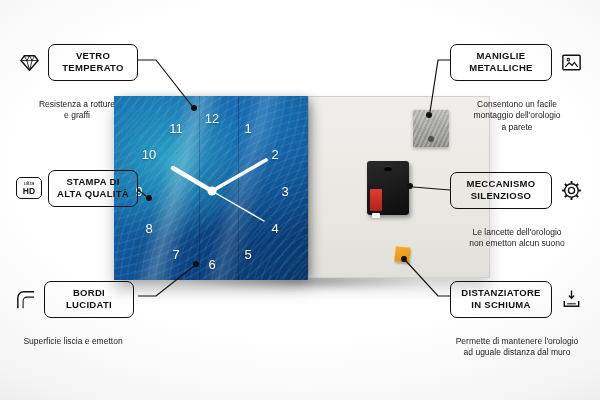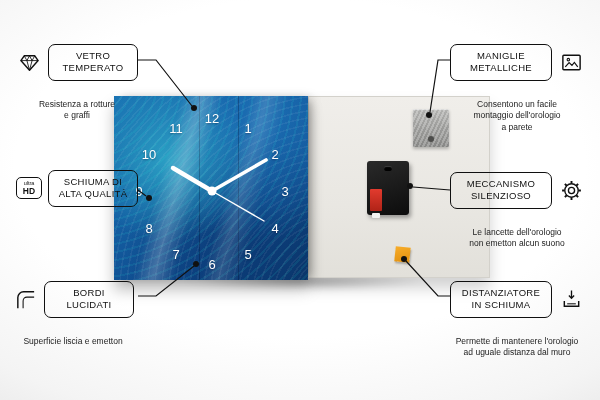--- a/index.html
+++ b/index.html
@@ -10,21 +10,21 @@
     position:relative; width:600px; height:400px;
     background: radial-gradient(ellipse 95% 85% at 50% 42%, #ffffff 50%, #f4f4f4 78%, #e3e3e3 100%);
   }
 
   
   .feature { position:absolute; display:flex; flex-direction:column; align-items:center; }
   .feature .row { display:flex; align-items:center; gap:6px; width:100%; }
   .titlebox {
     flex:1; border:1.5px solid #101010; border-radius:7px;
     padding:5px 4px; text-align:center;
-    font-size:9.5px; font-weight:normal; letter-spacing:.3px;
+    font-size:9.5px; font-weight:bold; letter-spacing:.3px;
     line-height:1.3; color:#101010; white-space:pre-line;
   }
   .desc {
     margin:18px -10px 0; text-align:center; font-size:8.5px; line-height:1.35;
     color:#222; white-space:pre-line; width:calc(100% + 20px);
   }
   .icon { width:26px; height:24px; flex:0 0 auto; display:flex; align-items:center; justify-content:center; }
   .hdbadge {
     width:26px; height:22px; border:1.5px solid #101010; border-radius:5px;
     display:flex; flex-direction:column; align-items:center; justify-content:center; line-height:1;
@@ -180,21 +180,21 @@
   </div>
 
   <div class="feature f-l2">
     <div class="row">
       <span class="icon">
         <span class="hdbadge">
           <span class="t">ultra</span>
           <span class="b">HD</span>
         </span>
       </span>
-      <div class="titlebox">SCHIUMA DI
+      <div class="titlebox">STAMPA DI
 ALTA QUALITÀ</div>
     </div>
   </div>
 
   <div class="feature f-l3">
     <div class="row">
       <span class="icon">
         <svg viewBox="0 0 24 24" width="23" height="23" fill="none" stroke="#101010">
           <path d="M4 21 V10 a6 6 0 0 1 6-6 h11" stroke-width="1.5"></path>
           <path d="M9.5 21 V13.5 a4 4 0 0 1 4-4 h7.5" stroke-width="1.1"></path>

